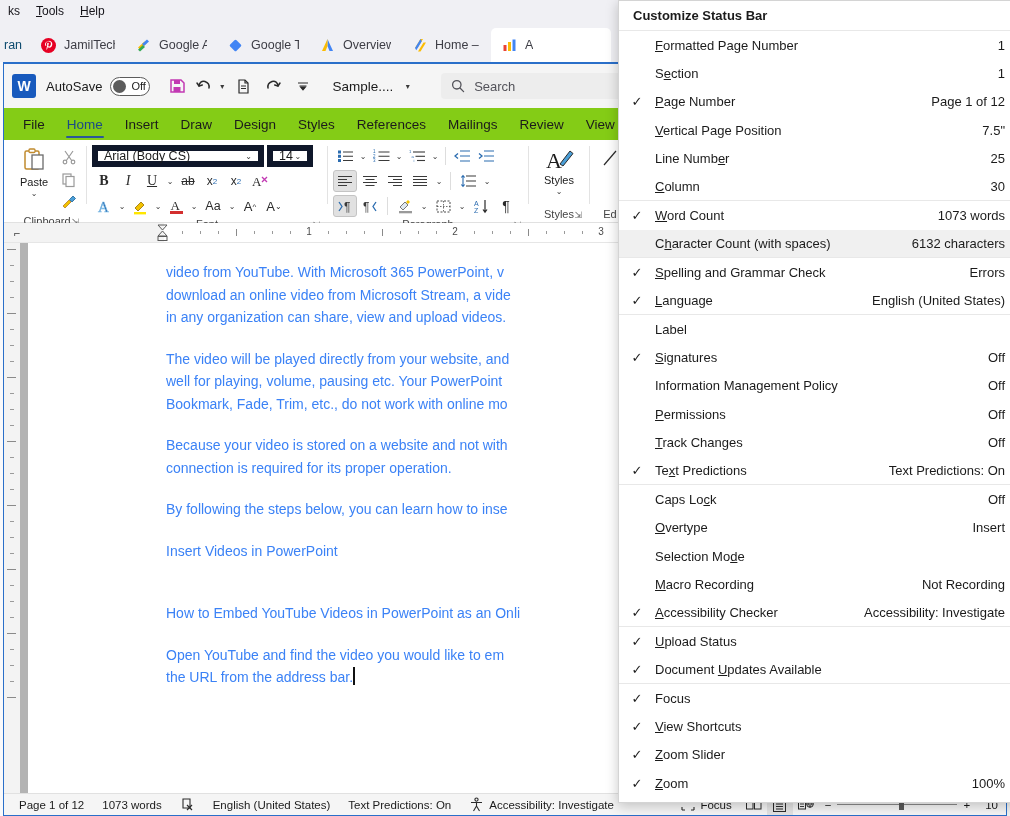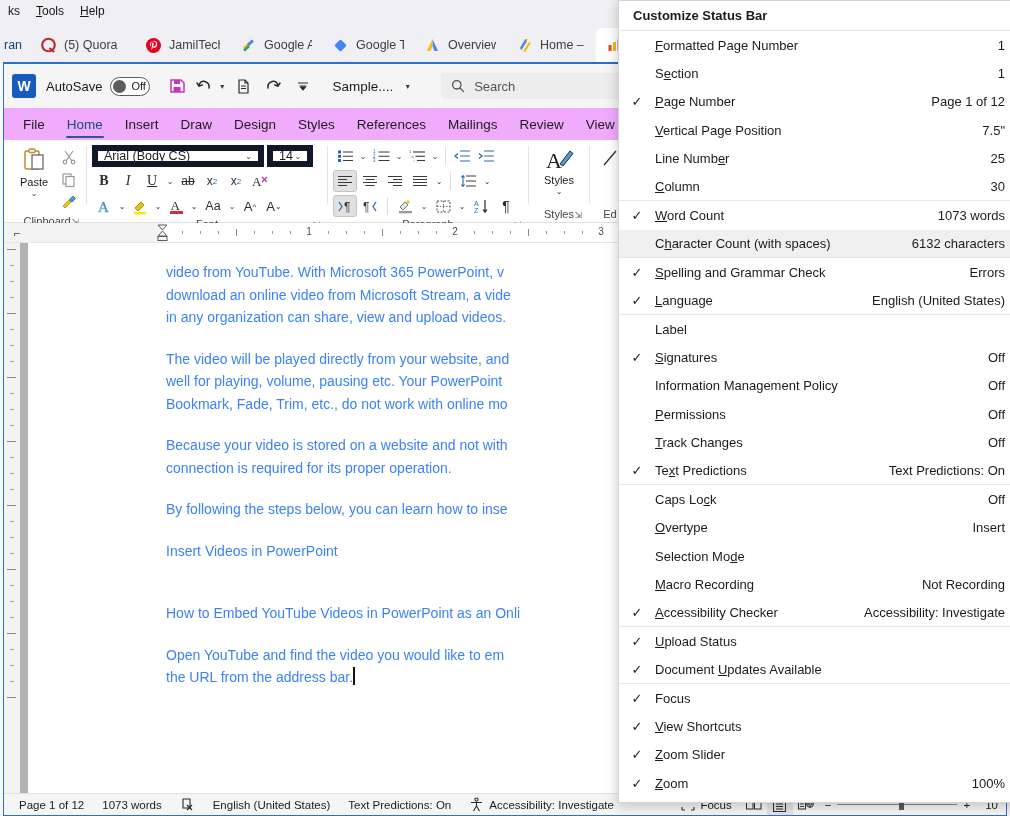--- a/index.html
+++ b/index.html
@@ -87,21 +87,21 @@
   }
   .searchbox {
     margin-left: 28px; height: 26px; flex: 1 1 auto; max-width: 430px;
     background: #ededed; border-radius: 4px;
     display: flex; align-items: center; gap: 9px; padding: 0 10px;
     font-size: 13px; color: #53535a;
   }
 
   
   .w-tabs {
-    height: 32px; flex: 0 0 32px; background: #f0abfc;
+    height: 32px; flex: 0 0 32px; background: #84cc16;
     display: flex; align-items: stretch; padding-left: 8px;
     font-size: 13.5px; color: #1b1b1b;
   }
   .w-tab {
     padding: 0 11px; display: flex; align-items: center;
     position: relative; white-space: nowrap;
   }
   .w-tab.active { color: #1b4a86; font-weight: normal; }
   .w-tab.active::after {
     content: ""; position: absolute; left: 10px; right: 10px; bottom: 2px;
@@ -243,29 +243,20 @@
       <span class="mi"><u>T</u><span>ools</span></span>
       <span class="mi"><u>H</u>elp</span>
     </div>
 
     <div class="ff-tabstrip">
 
       <div class="ff-tab cut" style="width:30px;padding:0 4px;">
         <span class="tab-label">ran</span>
       </div>
 
-      <div class="ff-tab" style="width:105px;">
-        <span class="tab-ico">
-          <svg width="17" height="17" viewBox="0 0 17 17">
-              <circle cx="8.5" cy="8" r="6.3" fill="none" stroke="#b92b27" stroke-width="2.1"></circle>
-              <path d="M10 11.5 L13.5 14.5" stroke="#b92b27" stroke-width="2.1" stroke-linecap="round"></path>
-            </svg>
-        </span>
-        <span class="tab-label">(5) Quora</span>
-      </div>
 
       <div class="ff-tab" style="width:95px;">
         <span class="tab-ico">
           <svg width="17" height="17" viewBox="0 0 17 17">
               <circle cx="8.5" cy="8.5" r="7.5" fill="#e60023"></circle>
               <path d="M8.6 4.2c-2.4 0-3.6 1.6-3.6 3 0 .8.3 1.6 1 1.9.1 0 .2 0 .2-.1l.1-.5c0-.1 0-.2-.1-.3-.2-.3-.3-.6-.3-1.1 0-1.4 1-2.6 2.7-2.6 1.5 0 2.3.9 2.3 2.1 0 1.6-.7 2.9-1.7 2.9-.6 0-1-.5-.9-1.1.2-.7.5-1.4.5-1.9 0-.4-.2-.8-.7-.8-.6 0-1 .6-1 1.4 0 .5.2.9.2.9l-.7 2.8c-.2.8-.1 2-.1 2.1 0 .1.1.1.1 0 .1-.1.7-.8.9-1.6l.3-1.2c.2.4.8.7 1.4.7 1.8 0 3.1-1.7 3.1-3.9 0-1.7-1.4-3.2-3.7-3.2z" fill="#fff"></path>
             </svg>
         </span>
         <span class="tab-label">JamilTech</span>
       </div>

